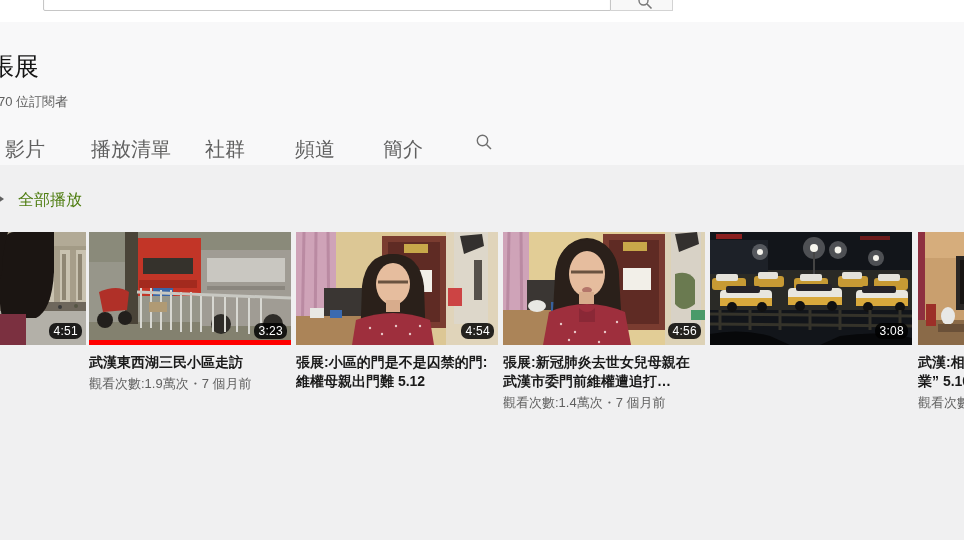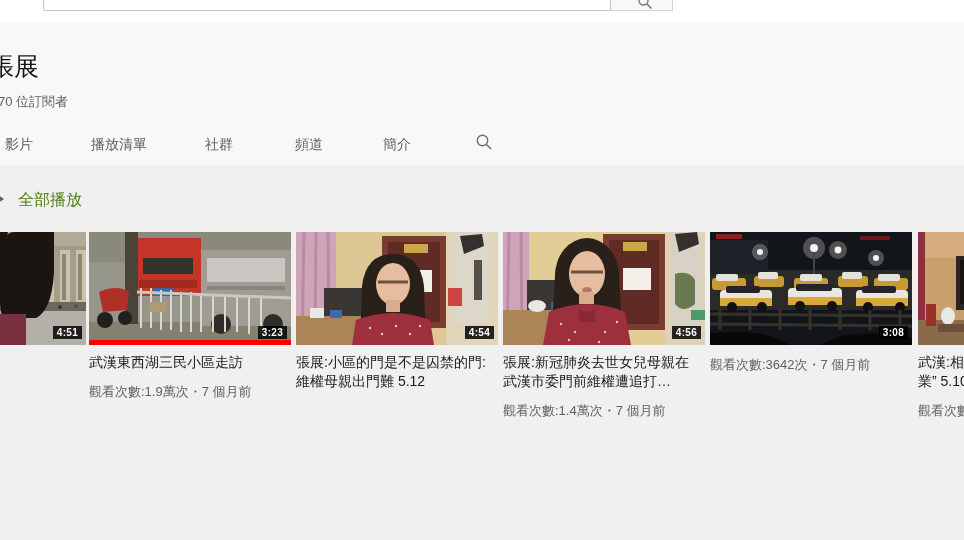--- a/index.html
+++ b/index.html
@@ -22,44 +22,44 @@
   }
   .search-btn {
     position:absolute; left:611px; top:-30px; width:62px; height:41px;
     background:#f8f8f8; border:1px solid #d3d3d3; border-left:none; cursor:pointer;
   }
   .search-btn-icon { position:absolute; left:637px; top:-6px; }
 
   
   .channel-name { position:absolute; left:-11px; top:50px; font-size:25px; color:#141414; white-space:nowrap; }
   .channel-subs { position:absolute; left:-2px; top:93px; font-size:13px; color:#606060; white-space:nowrap; }
-  .tab { position:absolute; top:136px; font-size:14px; color:#606060; white-space:nowrap; cursor:pointer; }
+  .tab { position:absolute; top:136px; font-size:20px; color:#606060; white-space:nowrap; cursor:pointer; }
   .tab-search { position:absolute; left:474px; top:132px; cursor:pointer; }
 
   
   .playall-arrow {
     position:absolute; left:-5px; top:193px; width:0; height:0;
     border-left:9px solid #606060; border-top:6px solid transparent; border-bottom:6px solid transparent;
   }
   .playall-label { position:absolute; left:18px; top:190px; font-size:16px; color:#4d7c0f; cursor:pointer; }
 
   
   .card { position:absolute; top:232px; width:202px; cursor:pointer; }
   .thumb { position:relative; width:202px; height:113px; background:#888; overflow:hidden; }
   .thumb svg { display:block; width:202px; height:113px; }
   .dur {
     position:absolute; right:4px; bottom:6px; background:rgba(0,0,0,.84); color:#fff;
-    font-size:10px; font-weight:700; padding:1px 4px; border-radius:0; letter-spacing:.3px;
+    font-size:12px; font-weight:400; padding:1px 4px; border-radius:7px; letter-spacing:.3px;
   }
   .progress { position:absolute; left:0; bottom:0; width:100%; height:5px; background:#ff0000; }
   .v-title {
-    margin-top:8px; width:193px; font-size:14px; line-height:19px; font-weight:400;
+    margin-top:8px; width:193px; font-size:14px; line-height:19px; font-weight:700;
     color:#1a1a1a; white-space:pre-line; overflow:hidden;
   }
-  .v-meta { margin-top:12px; font-size:13px; line-height:15px; color:#606060; white-space:nowrap; }
+  .v-meta { margin-top:4px; font-size:13px; line-height:15px; color:#606060; white-space:nowrap; }
   .shift-l { margin-left:-6px; }
   .shift-l2 { margin-left:-7px; }
 </style>
 </head>
 <body>
 
 <div class="masthead">
   <div class="search-box">
     
   </div>
@@ -328,21 +328,20 @@
         <line x1="100" y1="78" x2="100" y2="98"></line>
           <line x1="130" y1="78" x2="130" y2="98"></line>
           <line x1="160" y1="78" x2="160" y2="98"></line>
           <line x1="190" y1="78" x2="190" y2="98"></line>
       </g>
       <path d="M0 113 L0 102 Q30 96 60 104 L80 113 Z" fill="#07080a"></path>
       <path d="M110 113 L130 104 Q170 98 202 106 L202 113 Z" fill="#07080a"></path>
     </svg>
     <span class="dur">3:08</span>
   </div>
-  <div class="v-meta">觀看次數:3642次・7 個月前</div>
 </div>
 
 <div class="card" style="left:918px">
   <div class="thumb">
     <svg viewBox="0 0 202 113" preserveAspectRatio="none">
       <rect width="202" height="113" fill="#c99f6e"></rect>
       <rect width="202" height="26" fill="#d6ad7c"></rect>
       <rect x="0" width="7" height="113" fill="#8e3040"></rect>
       <rect x="38" y="24" width="100" height="54" fill="#2a2624"></rect>
       <rect x="42" y="28" width="92" height="44" fill="#171412"></rect>

